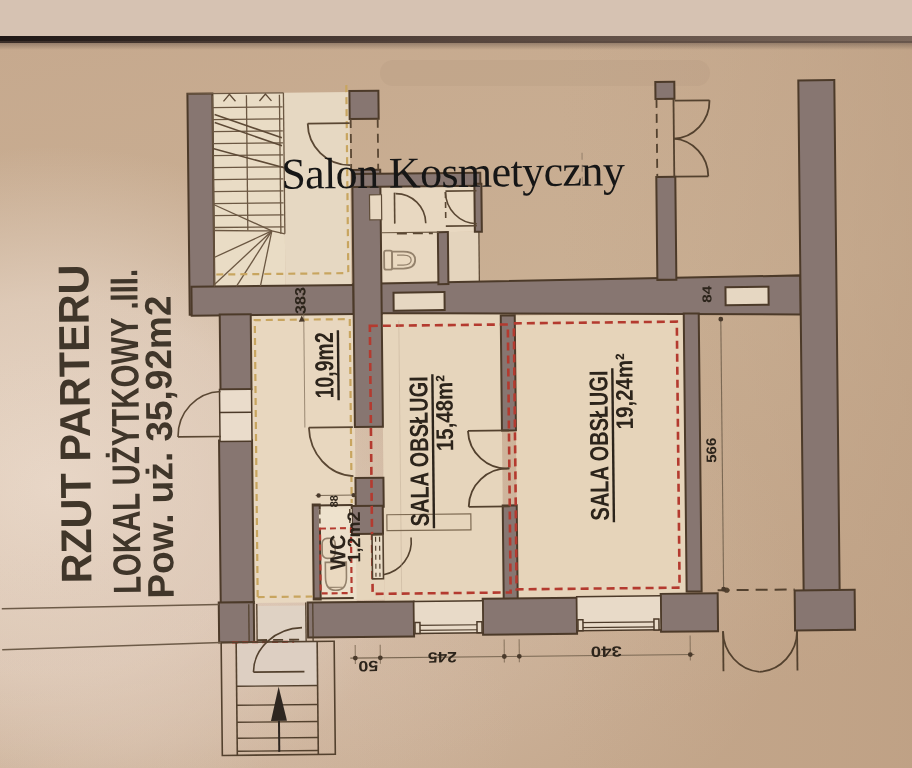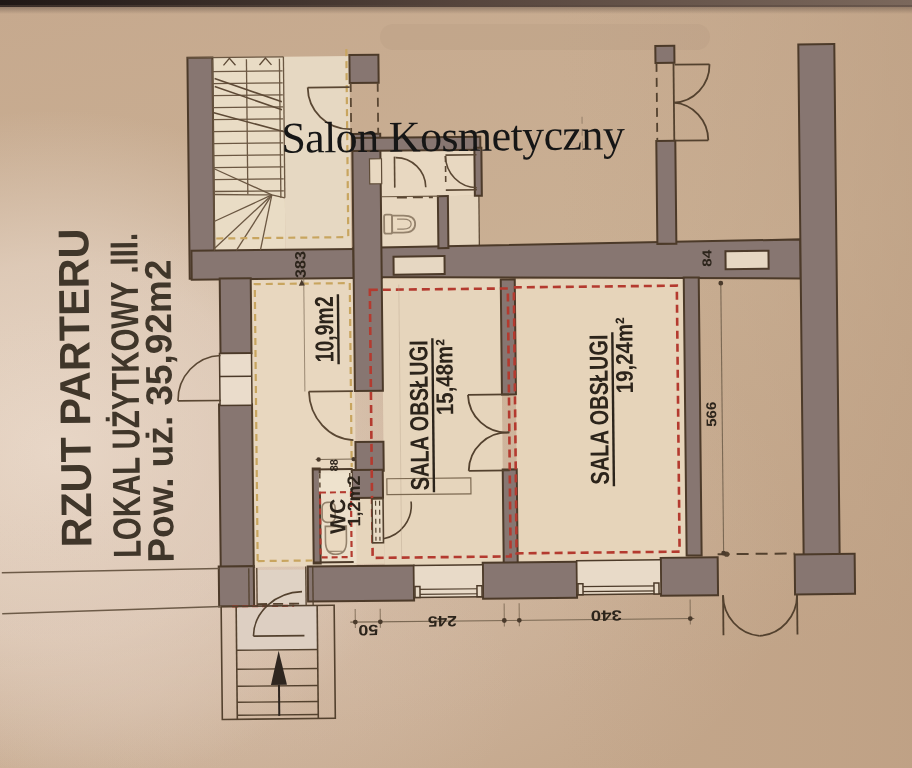--- a/index.html
+++ b/index.html
@@ -1,18 +1,18 @@
 <!DOCTYPE html>
 <html><head>
 <meta charset="utf-8">
 <style>
   html,body{margin:0;padding:0;}
   body{width:912px;height:768px;overflow:hidden;background:#d6c2b2;
        font-family:"Liberation Sans", sans-serif;}
-  #stage{position:relative;width:912px;height:672px;}
+  #stage{position:relative;width:912px;height:672px;margin-top:36px;}
   svg{position:absolute;left:0;top:0;}
 </style>
 </head>
 <body>
 <div id="stage">
 <svg width="912" height="768" viewBox="0 0 912 768">
 <defs>
   <linearGradient id="paper" x1="0" y1="0" x2="0.25" y2="1">
     <stop offset="0" stop-color="#c6a98e"></stop>
     <stop offset="0.5" stop-color="#cab094"></stop>

